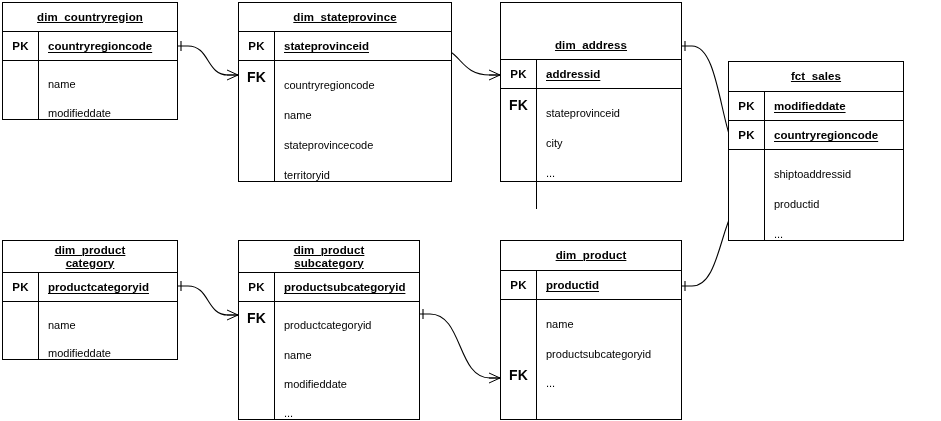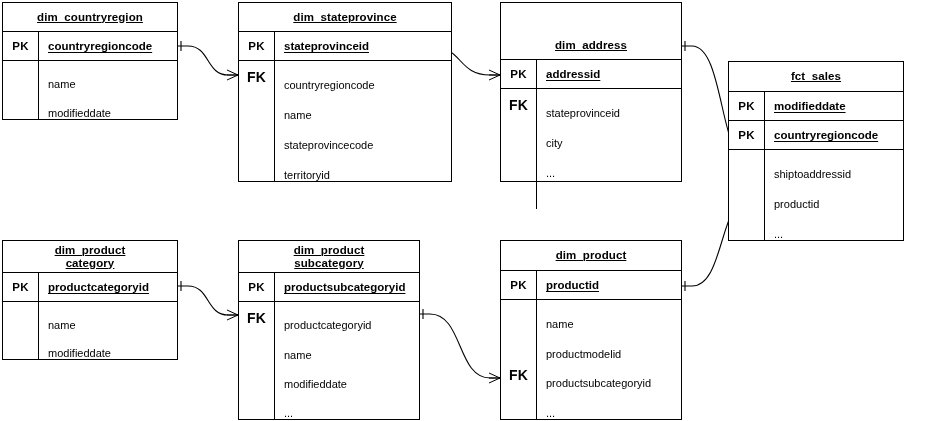--- a/index.html
+++ b/index.html
@@ -316,23 +316,20 @@
       </div>
       <div class="body-block" style="height: 119px;">
         <div class="body-keycol">
           <div class="kmark" style="top: 67.375px;">FK</div>
         </div>
         <div class="body-attrs">
           <div class="aline" style="height: 29.75px;">
             <div>name</div>
           </div>
           <div class="aline" style="height: 29.75px;">
-            <div>productmodelid</div>
-          </div>
-          <div class="aline" style="height: 29.75px;">
             <div>productsubcategoryid</div>
           </div>
           <div class="aline" style="height: 29.75px;">
             <div>...</div>
           </div>
         </div>
       </div>
     </div>
   </div>
 

